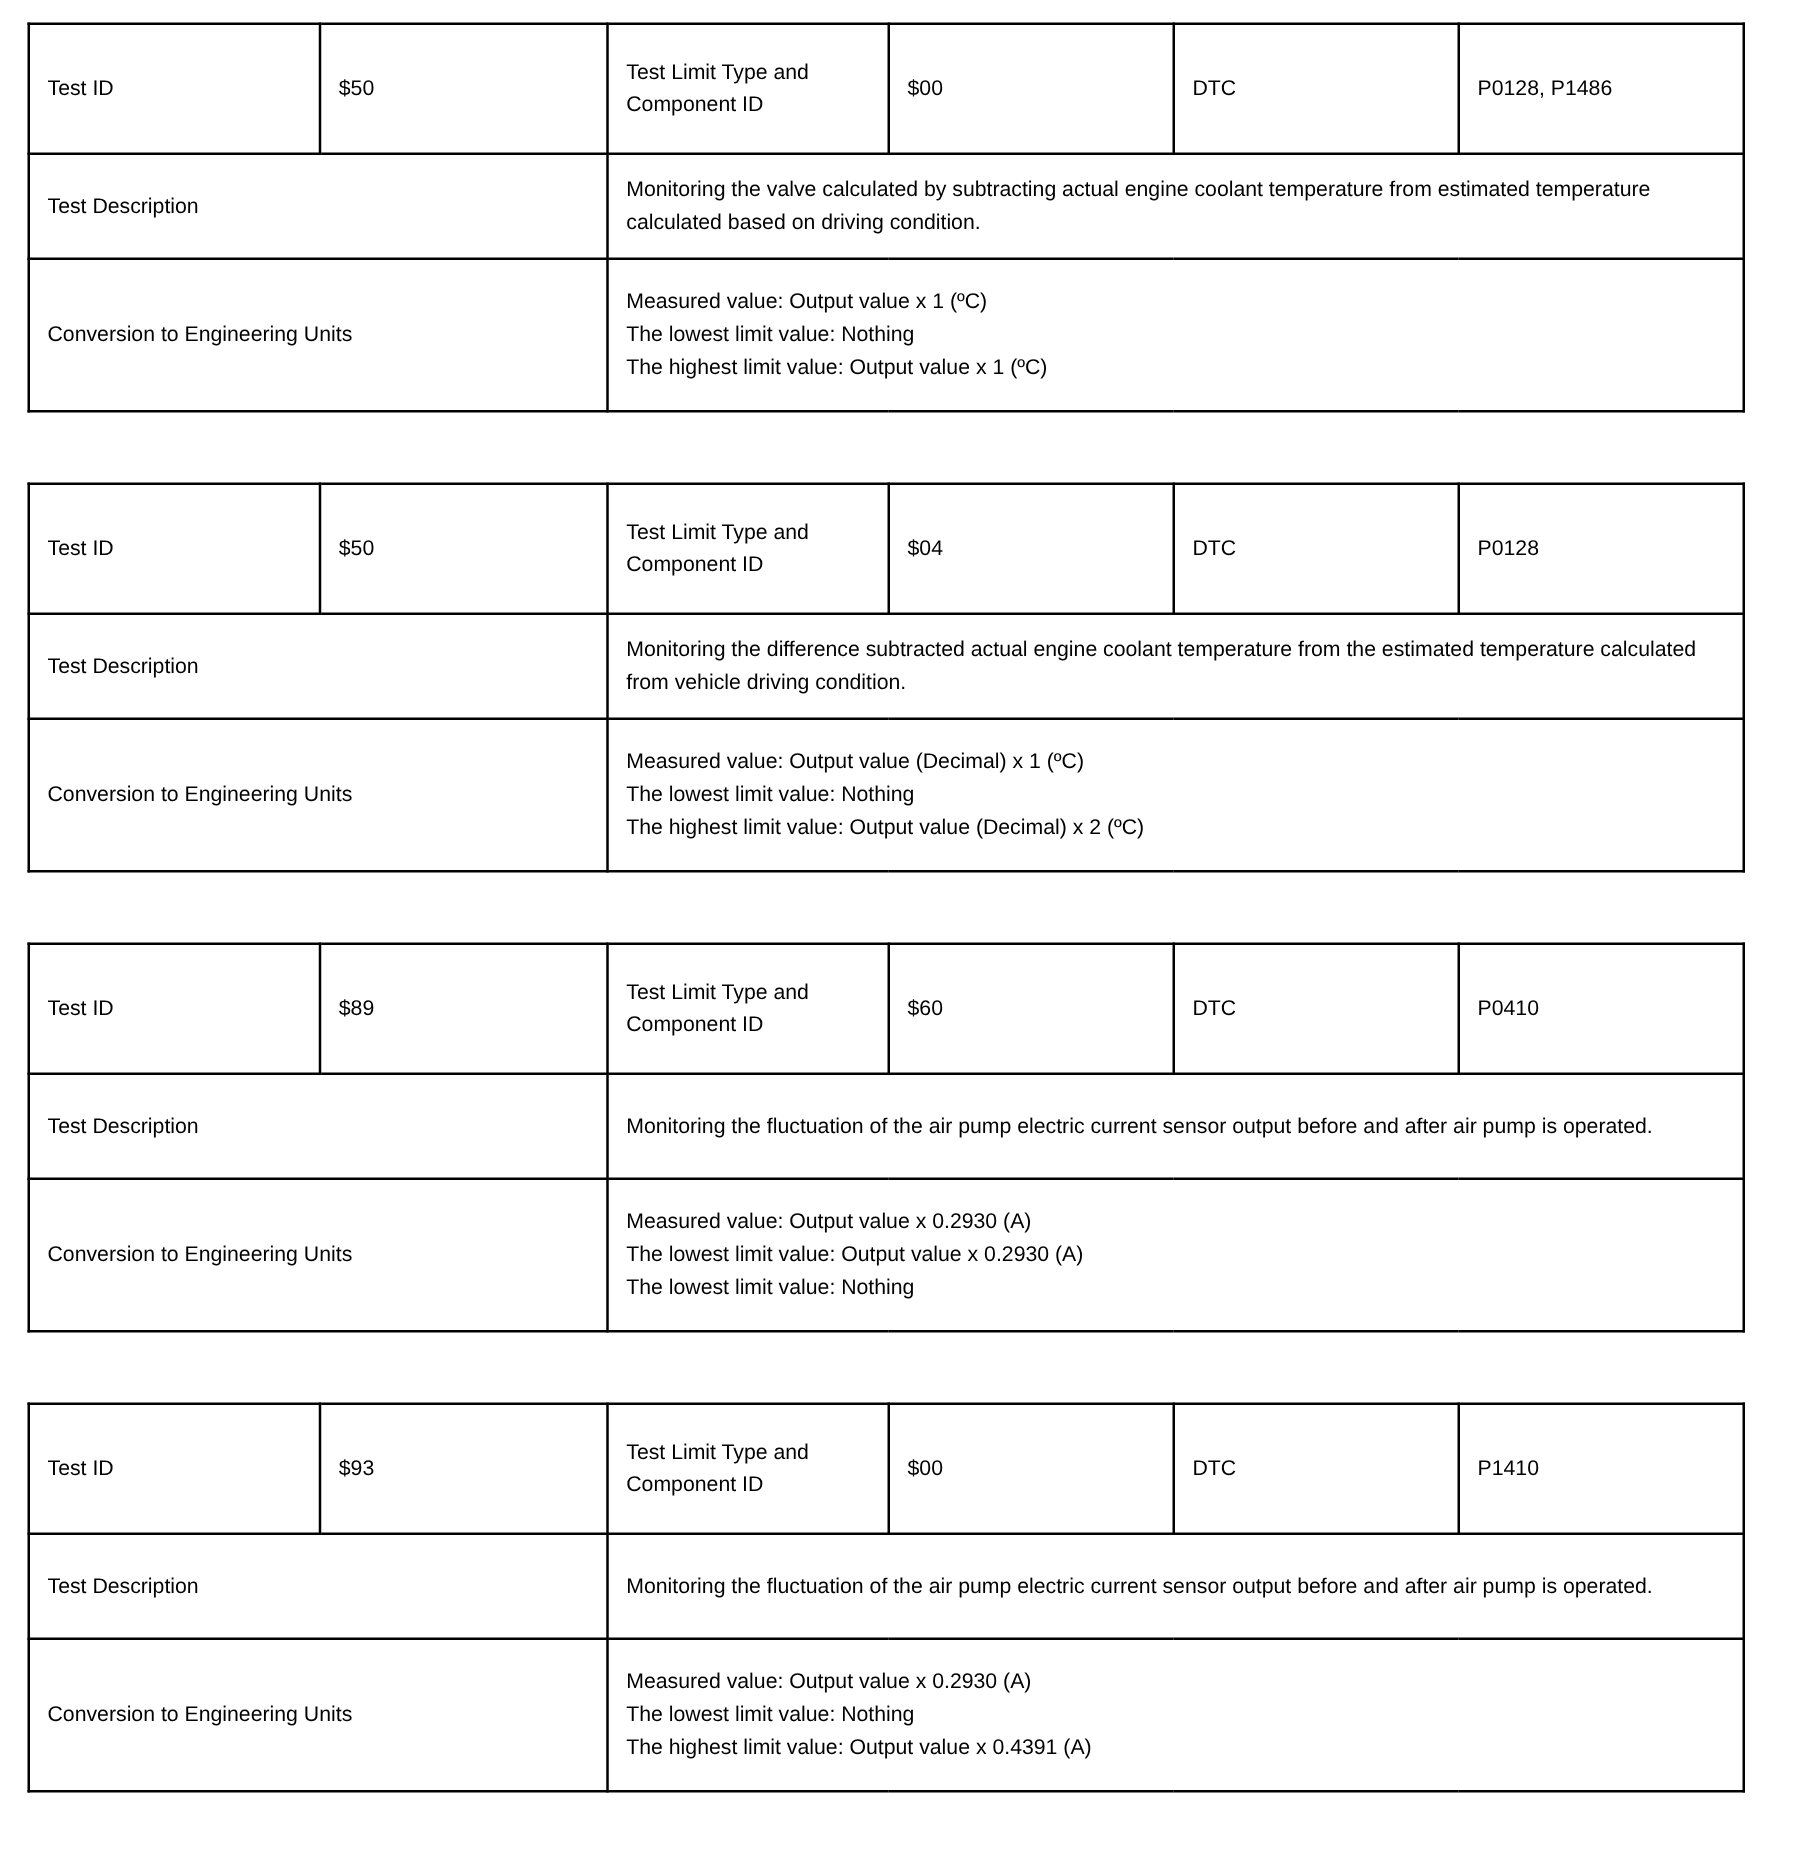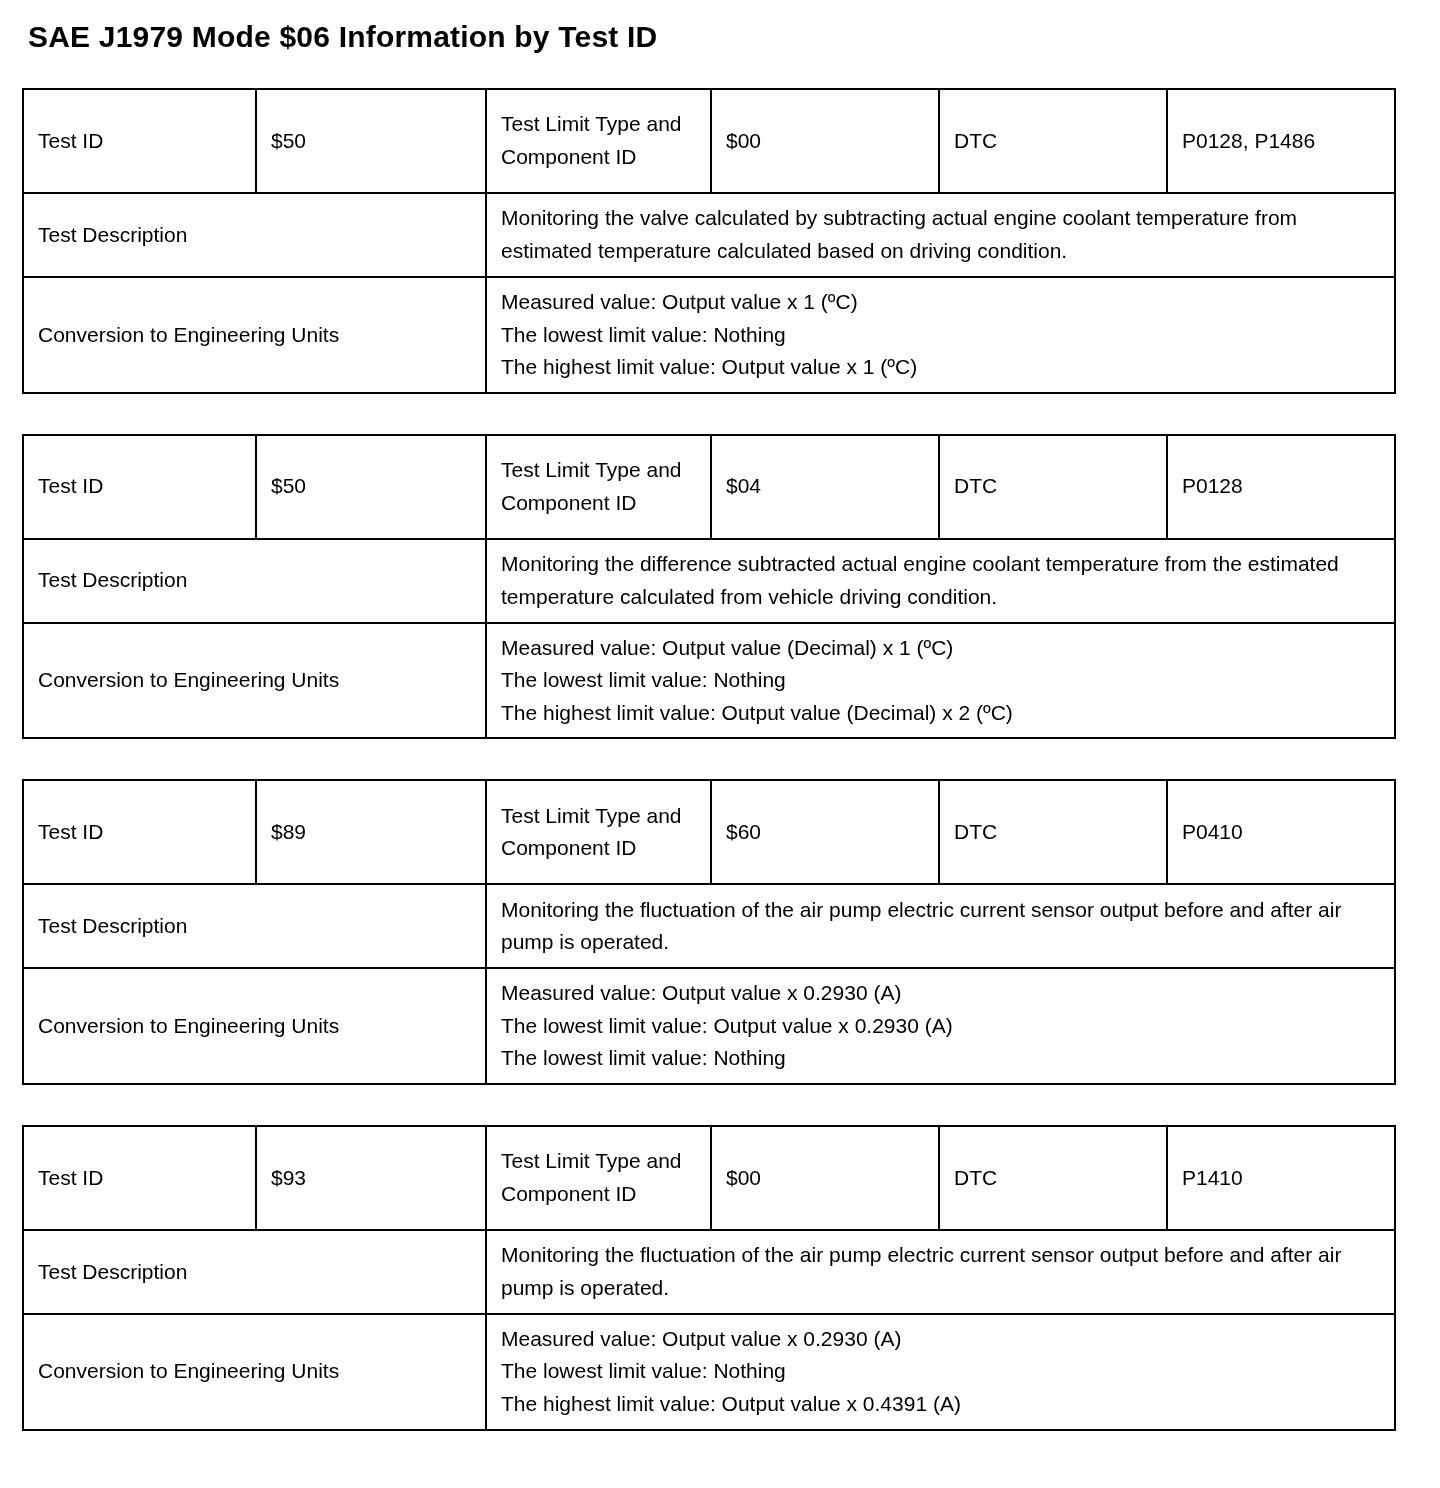--- a/index.html
+++ b/index.html
@@ -17,41 +17,40 @@
   }
   .doc-title {
     font-size: 30px;
     font-weight: bold;
     margin: 2px 0 34px 6px;
     letter-spacing: 0.2px;
   }
   table.info-table {
     border-collapse: collapse;
     width: 1372px;
-    margin: 0 0 40px 0;
+    margin: 0 0 56px 0;
     table-layout: fixed;
-    font-size: 21px;
+    font-size: 17px;
   }
   table.info-table td {
     border: 2px solid #000000;
     padding: 8px 12px 8px 14px;
     vertical-align: middle;
     line-height: 1.55;
     word-wrap: break-word;
   }
   tr.header-row td { height: 104px; }
   tr.desc-row td { height: 84px; }
-  tr.conv-row td { height: 99px; }
+  tr.conv-row td { height: 122px; }
   .conv-line { display: block; }
 </style>
 </head>
 <body>
 
 <div class="page">
-  <div class="doc-title">SAE J1979 Mode $06 Information by Test ID</div>
 
   <table class="info-table">
     <colgroup>
       <col style="width:233px">
         <col style="width:230px">
         <col style="width:225px">
       <col style="width:228px">
         <col style="width:228px">
         <col style="width:228px">
     </colgroup>

